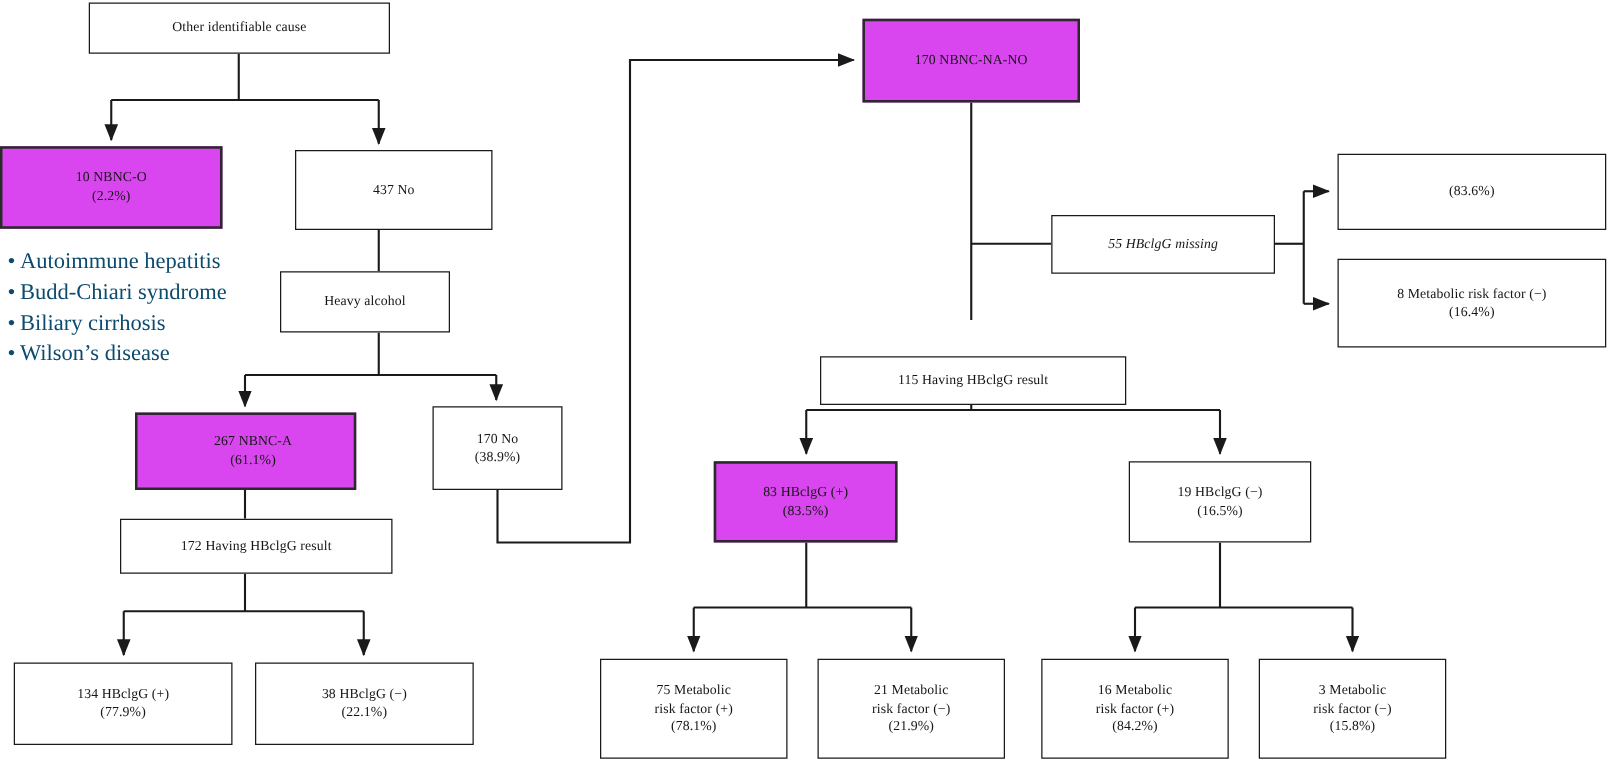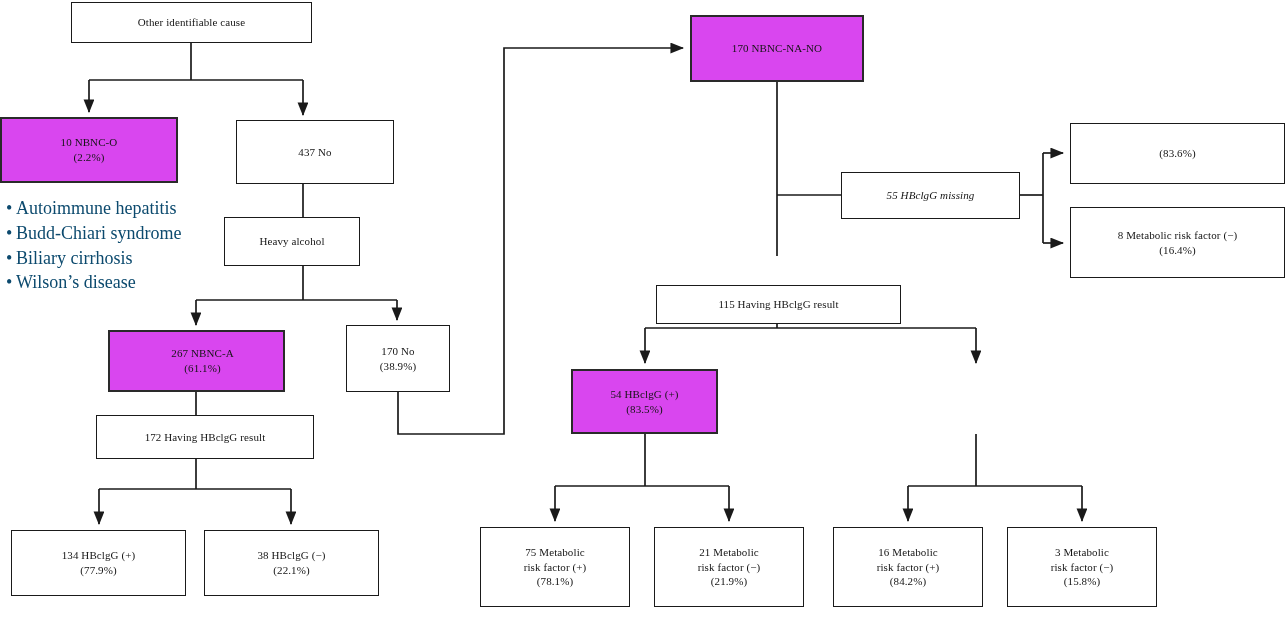--- a/index.html
+++ b/index.html
@@ -184,24 +184,28 @@
   <div class="node" style="left:1070px;top:207px;width:215px;height:71px;">
     <span class="ln">8 Metabolic risk factor (−)</span>
     <span class="ln">(16.4%)</span>
   </div>
 
   <div class="node" style="left:656px;top:256px;width:245px;height:39px;margin-top:29px;">
     <span class="ln">115 Having HBclgG result</span>
   </div>
 
   <div class="node shaded" style="left:571px;top:369px;width:147px;height:65px;">
-    <span class="ln">54 HBclgG (+)</span>
+    <span class="ln">83 HBclgG (+)</span>
     <span class="ln">(83.5%)</span>
   </div>
 
+  <div class="node" style="left:903px;top:369px;width:146px;height:65px;">
+    <span class="ln">19 HBclgG (−)</span>
+    <span class="ln">(16.5%)</span>
+  </div>
 
   <div class="node" style="left:480px;top:527px;width:150px;height:80px;">
     <span class="ln">75 Metabolic</span>
     <span class="ln">risk factor (+)</span>
     <span class="ln">(78.1%)</span>
   </div>
 
   <div class="node" style="left:654px;top:527px;width:150px;height:80px;">
     <span class="ln">21 Metabolic</span>
     <span class="ln">risk factor (−)</span>

